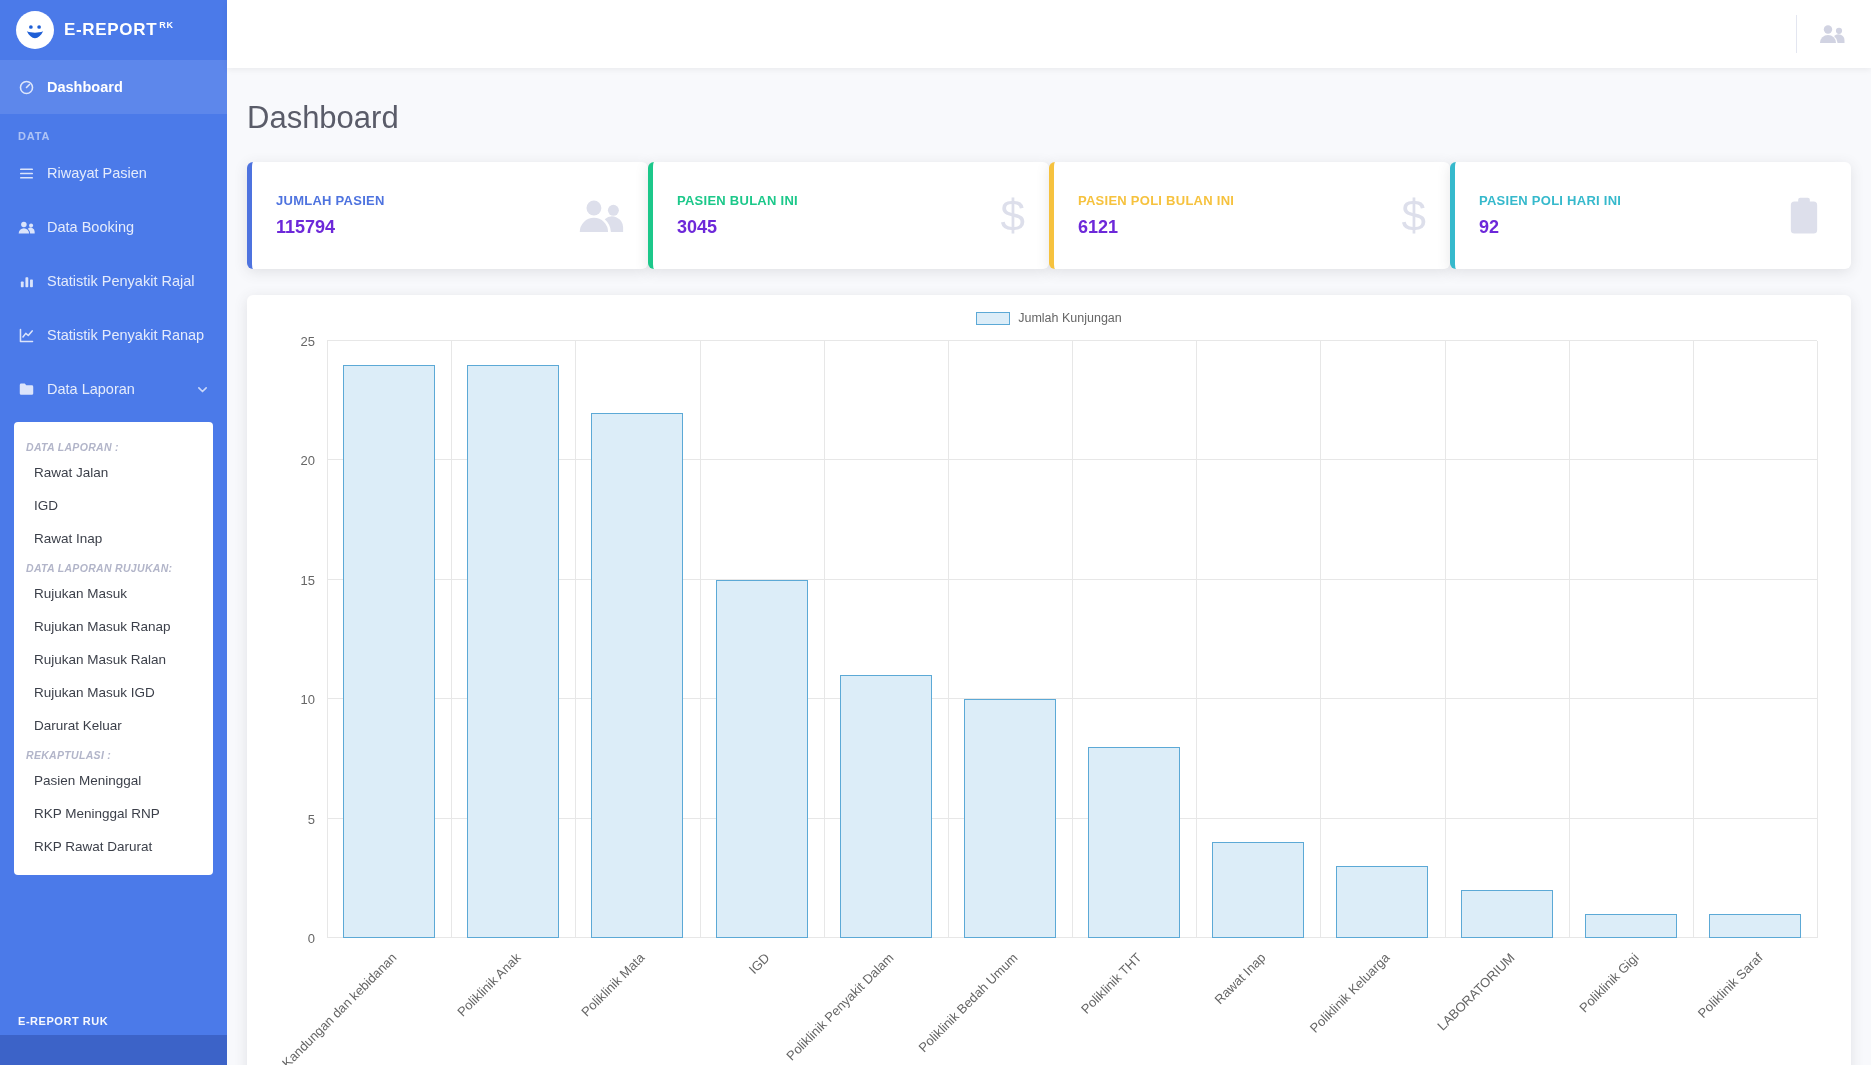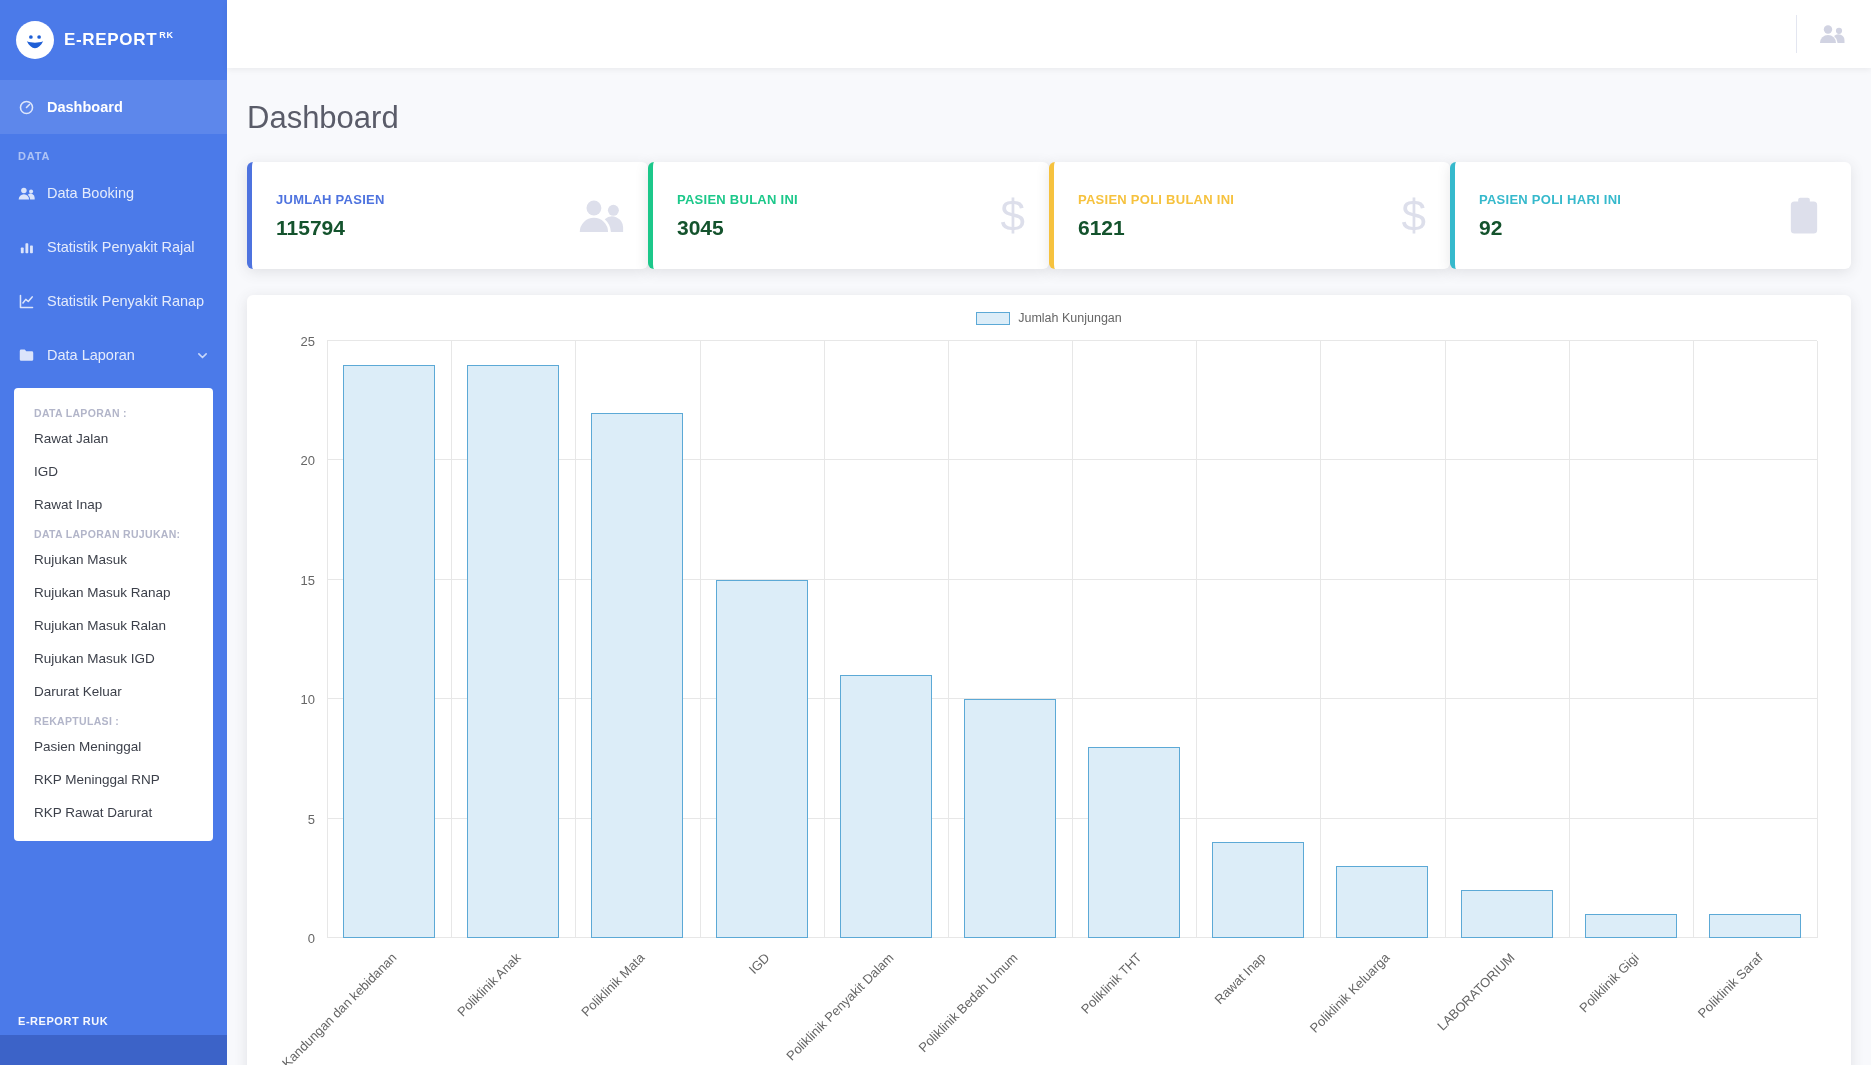--- a/index.html
+++ b/index.html
@@ -2,55 +2,55 @@
 <html><head>
 <meta charset="utf-8">
 <style>
   * { margin:0; padding:0; box-sizing:border-box; }
   html,body { width:1871px; height:1065px; overflow:hidden; }
   body { font-family:"Liberation Sans", sans-serif; background:#f8f9fc; }
   .app { display:flex; width:100%; height:100%; }
 
   
   .sidebar { flex:0 0 227px; width:227px; background:#4b7ae9; color:#fff; display:flex; flex-direction:column; }
-  .brand { height:80px; display:flex; align-items:center; gap:10px; padding:0 16px; cursor:pointer; }
+  .brand { height:60px; display:flex; align-items:center; gap:10px; padding:0 16px; cursor:pointer; }
   .brand-circle { width:38px; height:38px; background:#fff; border-radius:50%; display:flex; align-items:center; justify-content:center; color:#1f5fd6; flex:0 0 38px; }
   .brand-circle svg { width:26px; height:26px; }
   .brand-text { font-weight:700; font-size:17px; letter-spacing:.04em; }
   .brand-text sup { font-size:9px; margin-left:2px; }
   .nav { flex:0 0 auto; }
   .nav-item { height:54px; display:flex; align-items:center; gap:12px; padding:0 18px; font-size:14.5px; color:rgba(255,255,255,.85); cursor:pointer; }
   .nav-item.active { background:rgba(255,255,255,.10); color:#fff; font-weight:700; }
   .nav-icon { color:rgba(255,255,255,.8); display:flex; }
   .nav-icon svg { width:17px; height:17px; display:block; }
   .nav-label { white-space:nowrap; }
   .chevron { margin-left:auto; color:rgba(255,255,255,.7); display:flex; }
   .chevron svg { width:13px; height:13px; }
   .section-label { padding:16px 18px 4px; font-size:11px; font-weight:700; letter-spacing:.08em; color:rgba(255,255,255,.55); }
   .submenu { margin:6px 14px 0; background:#fff; border-radius:4px; padding:12px 0; color:#3b3f49; }
-  .submenu-header { padding:7px 20px 3px; font-size:10.5px; font-weight:700; letter-spacing:.03em; color:#b2b5c9; }
+  .submenu-header { padding:7px 12px 3px; font-size:10.5px; font-weight:700; letter-spacing:.03em; color:#b2b5c9;font-style:italic; }
   .submenu-item { padding:9px 20px; font-size:13.5px; color:#3b3f49; cursor:pointer; }
   .sidebar-footer { margin-top:auto; }
   .footer-label { padding:12px 18px 8px; font-size:11px; font-weight:700; letter-spacing:.05em; color:rgba(255,255,255,.95); }
   .footer-strip { height:30px; background:#3c63c8; }
 
   
   .main { flex:1; display:flex; flex-direction:column; min-width:0; }
   .topbar { flex:0 0 68px; height:68px; background:#fff; box-shadow:0 2px 6px rgba(0,0,0,.06); display:flex; align-items:center; justify-content:flex-end; padding:0 26px; }
   .topbar-divider { width:1px; height:38px; background:#e3e6f0; margin-right:22px; }
   .topbar-icon { color:#d1d3e2; display:flex; cursor:pointer; }
   .topbar-icon svg { width:26px; height:22px; }
 
   .content { flex:1; padding:0 20px; overflow:hidden; }
   .page-title { font-size:31px; font-weight:400; color:#5a5c69; margin:32px 0 26px; }
 
   .cards-row { display:flex; }
   .stat-card { flex:1; height:107px; background:#fff; border-radius:6px; border-left:5px solid #4e73df; box-shadow:0 3px 14px rgba(58,59,69,.13); display:flex; align-items:center; justify-content:space-between; padding:0 24px; }
   .stat-label { font-size:13px; font-weight:700; letter-spacing:.02em; margin-bottom:9px; text-transform:uppercase; }
-  .stat-value { font-size:21px; font-weight:700; color:#14532d; }
+  .stat-value { font-size:18px; font-weight:700; color:#6d28d9; }
   .stat-icon { color:#dddfeb; display:flex; align-items:center; }
   .stat-icon svg { width:46px; height:38px; }
   .dollar { font-size:44px; line-height:1; color:#dddfeb; }
 
   .chart-card { margin-top:26px; background:#fff; border-radius:6px; box-shadow:0 3px 14px rgba(58,59,69,.13); padding:16px 22px; height:790px; }
   .chart-title { font-size:27px; font-weight:400; color:#3e3e3e; margin:4px 0 14px; }
   .legend-row { display:flex; justify-content:center; align-items:center; gap:8px; margin-bottom:16px; }
   .legend-swatch { width:34px; height:13px; border:1px solid #5ca9d6; background:#dcedf8; }
   .legend-label { font-size:12.5px; color:#666; }
 
@@ -83,20 +83,28 @@
         <span class="nav-icon" id="dash-icon">
             <svg viewBox="0 0 24 24" fill="none" stroke="currentColor" stroke-width="2.2">
               <circle cx="12" cy="12" r="8.5"></circle>
               <path d="M12 12l4.2-4.2" stroke-linecap="round"></path>
             </svg>
           </span>
         <span class="nav-label">Dashboard</span>
       </div>
       <div class="section-label">DATA</div>
       <div id="sidebar-items">
+          <div class="nav-item">
+            <span class="nav-icon">
+              <svg viewBox="0 0 24 24" fill="none" stroke="currentColor" stroke-width="2.4" stroke-linecap="round">
+                <path d="M4 6h16M4 12h16M4 18h16"></path>
+              </svg>
+            </span>
+            <span class="nav-label">Riwayat Pasien</span>
+          </div>
           <div class="nav-item">
             <span class="nav-icon">
               <svg viewBox="0 0 26 20" fill="currentColor">
                 <circle cx="9" cy="5.5" r="4.2"></circle>
                 <path d="M1 19a8 8 0 0 1 16 0z"></path>
                 <circle cx="20" cy="6.8" r="3.1"></circle>
                 <path d="M18.6 19a10.5 10.5 0 0 0-3.5-7.1A6.2 6.2 0 0 1 25.5 16.5V19z"></path>
               </svg>
             </span>
             <span class="nav-label">Data Booking</span>

